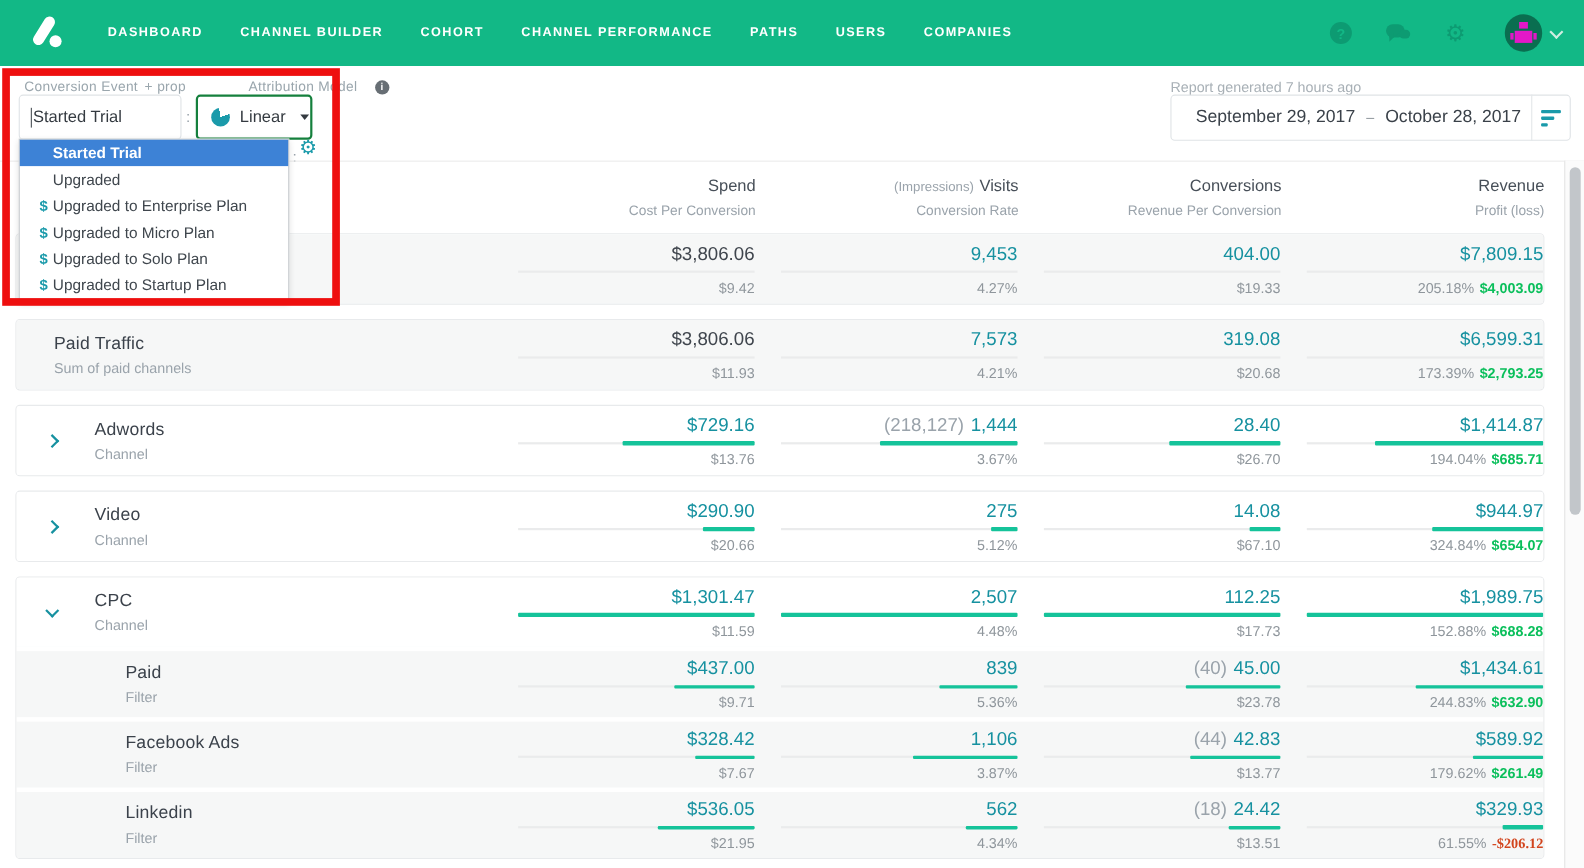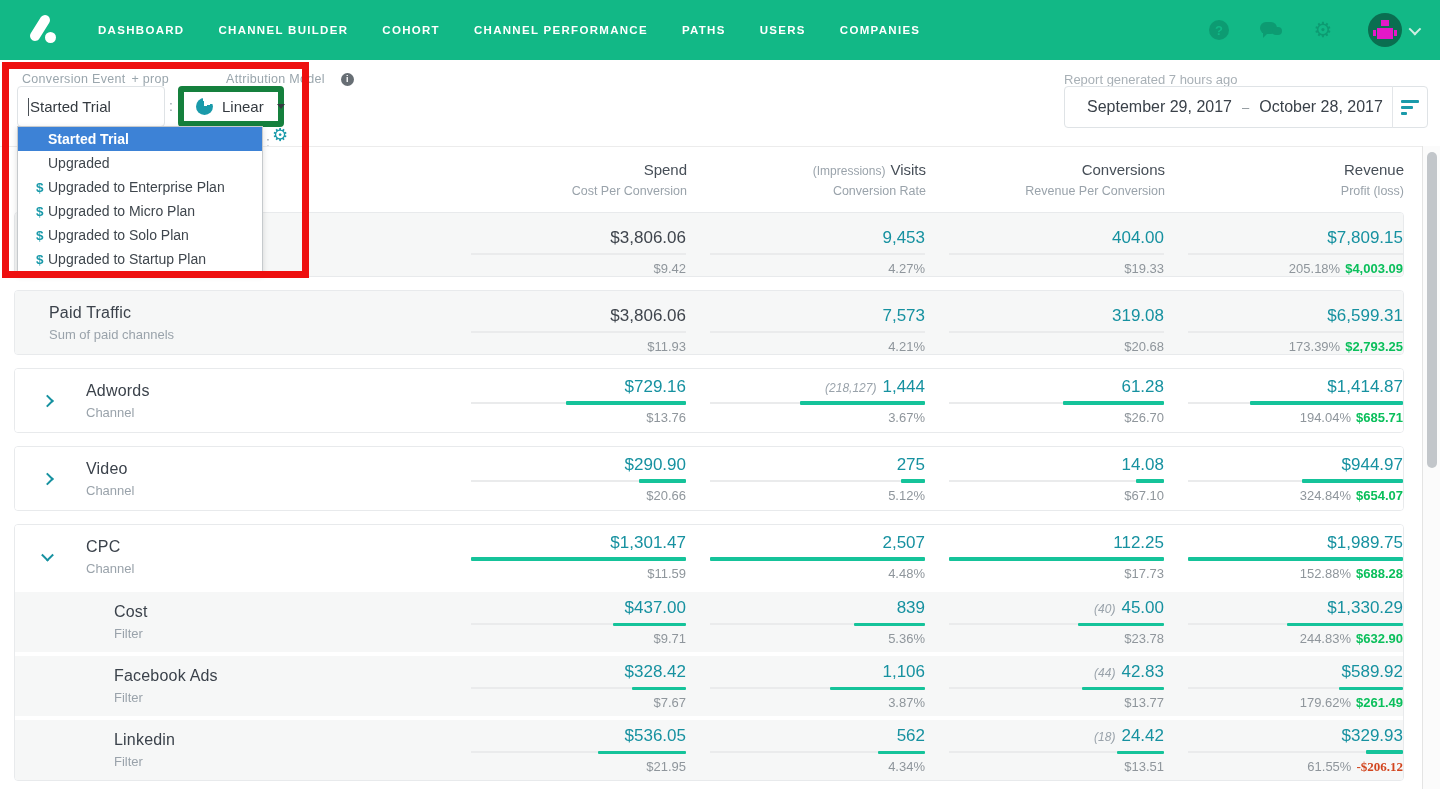--- a/index.html
+++ b/index.html
@@ -37,21 +37,21 @@
   .ctl-label{position:absolute;font-size:12.5px;color:#9aa6ad;letter-spacing:.3px;}
   .lbl-ce{left:22px;top:12px;}
   .lbl-prop{color:#9aa6ad;margin-left:6px;cursor:pointer;text-align:right;}
   .lbl-am{left:181px;top:12px;display:flex;align-items:center;gap:16px;margin-left:45px;}
   .info-icon{width:13px;height:13px;border-radius:50%;background:#676e74;color:#fff;font-size:9px;font-weight:700;display:inline-flex;align-items:center;justify-content:center;font-style:normal;}
   .ce-input{position:absolute;left:17px;top:26px;width:148px;height:41px;border:1px solid #dfe3e6;border-radius:4px;background:#fff;display:flex;align-items:center;padding-left:10px;font-size:15px;color:#343a40;cursor:text;}
   .text-cursor{display:inline-block;width:1px;height:18px;background:#4a5056;margin-right:1px;}
   .colon{position:absolute;color:#9aa3ab;font-size:14px;}
   .colon-1{left:169px;top:38px;}
   .colon-2{left:266px;top:74px;}
-  .am-box{position:absolute;left:178px;top:26px;width:106px;height:41px;border:6px solid #15803d;border-radius:4px;background:#fff;display:flex;align-items:center;gap:9px;padding-left:12px;cursor:pointer;}
+  .am-box{position:absolute;left:178px;top:26px;width:106px;height:41px;border:2px solid #15803d;border-radius:4px;background:#fff;display:flex;align-items:center;gap:9px;padding-left:12px;cursor:pointer;}
   .pie-icon{width:17px;height:17px;border-radius:50%;background:conic-gradient(from -10deg,#fff 0 80deg,var(--accent-teal-icon) 80deg 360deg);flex:0 0 auto;}
   .am-value{font-size:15px;color:#343a40;}
   .am-caret{width:0;height:0;border-left:4.5px solid transparent;border-right:4.5px solid transparent;border-top:5.5px solid #343a40;margin-left:4px;}
   .mini-gear{position:absolute;left:272px;top:64px;font-family:"DejaVu Sans",sans-serif;color:var(--accent-teal-icon);font-size:18px;cursor:pointer;}
 
   .report-meta{position:absolute;left:1064px;top:12px;font-size:13px;color:#a8b0b6;}
   .date-box{position:absolute;left:1064px;top:26px;width:364px;height:42px;border:1px solid #dfe3e6;border-radius:4px;background:#fff;display:flex;align-items:center;cursor:pointer;}
   .date-text{display:flex;align-items:baseline;gap:10px;padding-left:22px;font-size:16px;color:#3a4149;flex:1;}
   .date-dash{color:#8a9298;font-size:13px;}
   .date-divider{width:1px;height:42px;background:#e3e6e9;}
@@ -75,37 +75,37 @@
   .table{position:relative;border-top:1px solid #ececec;padding:0 36px 0 14px;}
   .thead{display:flex;align-items:flex-start;padding:14px 0 12px 0;}
   .thead .spacer{flex:1;}
   .hcell{width:215px;margin-left:24px;text-align:right;}
   .hcell .h-top{font-size:15px;color:#474f58;}
   .hcell .h-pre{font-size:12px;color:#9aa3ab;margin-right:5px;}
   .hcell .h-sub{font-size:12.5px;color:#9aa3ab;margin-top:6px;}
   .cards{padding-top:2px;}
   .card{border:1px solid #e8eaec;border-radius:4px;margin-bottom:13px;overflow:hidden;background:#fff;}
   .row{display:flex;align-items:center;height:63px;padding:0 0 0 0;position:relative;}
-  .row.style-summary{background:#f6f7f7;align-items:flex-end;}
+  .row.style-summary{background:#f6f7f7;}
   .row.style-filter{background:#f6f7f7;border-top:4px solid #fff;height:64px;}
   .row.style-channel{background:#fff;}
   .namecell{flex:1;position:relative;display:flex;flex-direction:column;justify-content:center;height:100%;}
   .style-summary .namecell{padding-left:34px;}
   .style-channel .namecell{padding-left:71px;}
   .style-filter .namecell{padding-left:99px;}
   .row-title{font-size:16px;color:#3b424b;letter-spacing:.2px;}
   .row-subtitle{font-size:13px;color:#9aa3ab;margin-top:5px;}
   .chev{position:absolute;left:28px;top:50%;width:9px;height:9px;border-right:2px solid var(--link-teal);border-bottom:2px solid var(--link-teal);display:none;cursor:pointer;}
   .chev.right{display:block;transform:translateY(-50%) rotate(-45deg);}
   .chev.down{display:block;transform:translateY(-70%) rotate(45deg);}
   .cells{display:flex;align-items:center;}
   .cell{width:215px;margin-left:24px;text-align:right;}
   .cell .top-line{font-size:17px;color:var(--link-teal);cursor:pointer;}
   .cell .top-line.muted{color:#3f454d;cursor:default;}
-  .cell .pre{font-size:12px;color:#9aa3ab;margin-right:6px;font-style:italic;}
+  .cell .pre{font-size:17px;color:#9aa3ab;margin-right:6px;}
   .track{position:relative;height:4px;background:transparent;margin-top:4px;}
   .track:before{content:"";position:absolute;left:0;right:0;bottom:1px;height:2px;background:#eaebec;}
   .bar{position:absolute;right:0;bottom:0;height:3.5px;background:var(--bar-green);border-radius:1px;}
   .cell .sub-line{font-size:13px;color:#8f969c;margin-top:5px;}
   .profit{font-weight:700;margin-left:5px;}
   .profit.pos{color:var(--profit-green);}
   .profit.neg{color:var(--loss-red);font-family:Liberation Serif, serif;}
 
   
   .scrollbar{position:absolute;right:0;top:146px;bottom:0;width:18px;background:#fbfbfb;border-left:1px solid #e4e4e4;z-index:40;}
@@ -334,21 +334,21 @@
     <div class="sub-line"><span class="subval">$13.76</span></div>
   </div>
             <div class="cell">
     <div class="top-line"><span class="pre">(218,127)</span><span class="val">1,444</span></div>
     <div class="track">
                 <div class="bar" style="width: 58%;"></div>
               </div>
     <div class="sub-line"><span class="subval">3.67%</span></div>
   </div>
             <div class="cell">
-    <div class="top-line"><span class="val">61.28</span></div>
+    <div class="top-line"><span class="val">28.40</span></div>
     <div class="track">
                 <div class="bar" style="width: 47%;"></div>
               </div>
     <div class="sub-line"><span class="subval">$26.70</span></div>
   </div>
             <div class="cell">
     <div class="top-line"><span class="val">$1,414.87</span></div>
     <div class="track">
                 <div class="bar" style="width: 71%;"></div>
               </div>
@@ -430,21 +430,21 @@
     <div class="track">
                 <div class="bar" style="width: 100%;"></div>
               </div>
     <div class="sub-line"><span class="subval">152.88%</span><span class="profit pos">$688.28</span></div>
   </div>
           </div>
   </div>
         <div class="row style-filter">
     <div class="namecell">
 
-      <span class="row-title">Cost</span>
+      <span class="row-title">Paid</span>
       <span class="row-subtitle">Filter</span>
     </div>
     <div class="cells">
             <div class="cell">
     <div class="top-line"><span class="val">$437.00</span></div>
     <div class="track">
                 <div class="bar" style="width: 34%;"></div>
               </div>
     <div class="sub-line"><span class="subval">$9.71</span></div>
   </div>
@@ -456,21 +456,21 @@
     <div class="sub-line"><span class="subval">5.36%</span></div>
   </div>
             <div class="cell">
     <div class="top-line"><span class="pre">(40)</span><span class="val">45.00</span></div>
     <div class="track">
                 <div class="bar" style="width: 40%;"></div>
               </div>
     <div class="sub-line"><span class="subval">$23.78</span></div>
   </div>
             <div class="cell">
-    <div class="top-line"><span class="val">$1,330.29</span></div>
+    <div class="top-line"><span class="val">$1,434.61</span></div>
     <div class="track">
                 <div class="bar" style="width: 54%;"></div>
               </div>
     <div class="sub-line"><span class="subval">244.83%</span><span class="profit pos">$632.90</span></div>
   </div>
           </div>
   </div>
         <div class="row style-filter">
     <div class="namecell">
 

